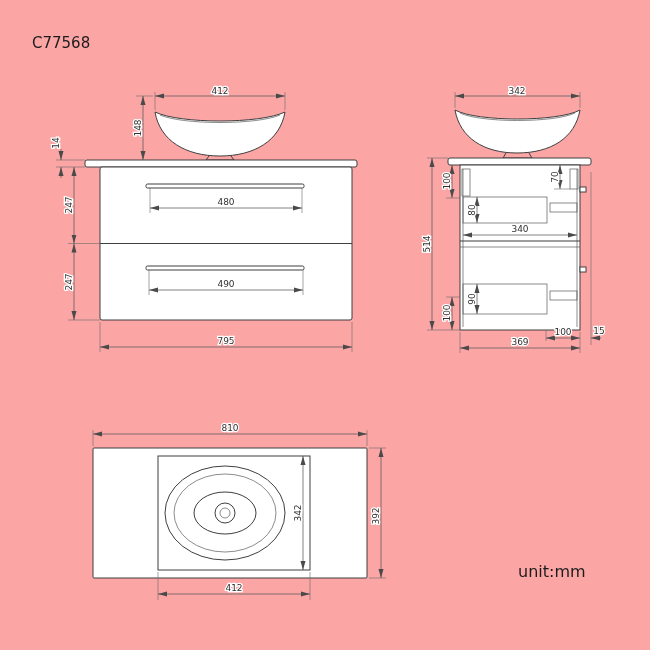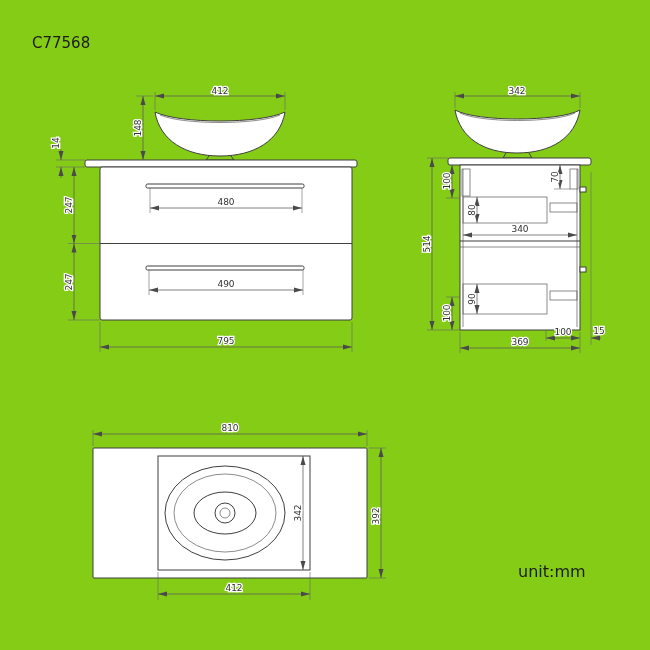--- a/index.html
+++ b/index.html
@@ -1,16 +1,16 @@
 <!DOCTYPE html>
 <html><head>
 <meta charset="utf-8">
 <style>
   html,body{margin:0;padding:0;background:#fff;}
-  .canvas{width:650px;height:650px;background:#84cc16;position:relative;overflow:hidden;}
+  .canvas{width:650px;height:650px;background:#fca5a5;position:relative;overflow:hidden;}
   svg{display:block;}
   .ln{fill:#ffffff;stroke:#3f3f3f;stroke-width:1;}
   .lnf{fill:none;stroke:#3f3f3f;stroke-width:1;}
   .thin{fill:none;stroke:#5a5a5a;stroke-width:.7;}
   .dim{fill:none;stroke:#5a5a5a;stroke-width:.75;}
   .ext{fill:none;stroke:#6a6a6a;stroke-width:.6;}
   text{font-family:"DejaVu Sans","Liberation Sans",sans-serif;}
   .dimtxt{font-size:9px;fill:#303030;text-anchor:middle;stroke:#ffffff;stroke-width:2.5px;paint-order:stroke fill;}
   .title-txt{font-size:15px;fill:#1c1c1c;font-weight:500;}
   .unit-txt{font-size:16px;fill:#1c1c1c;}

